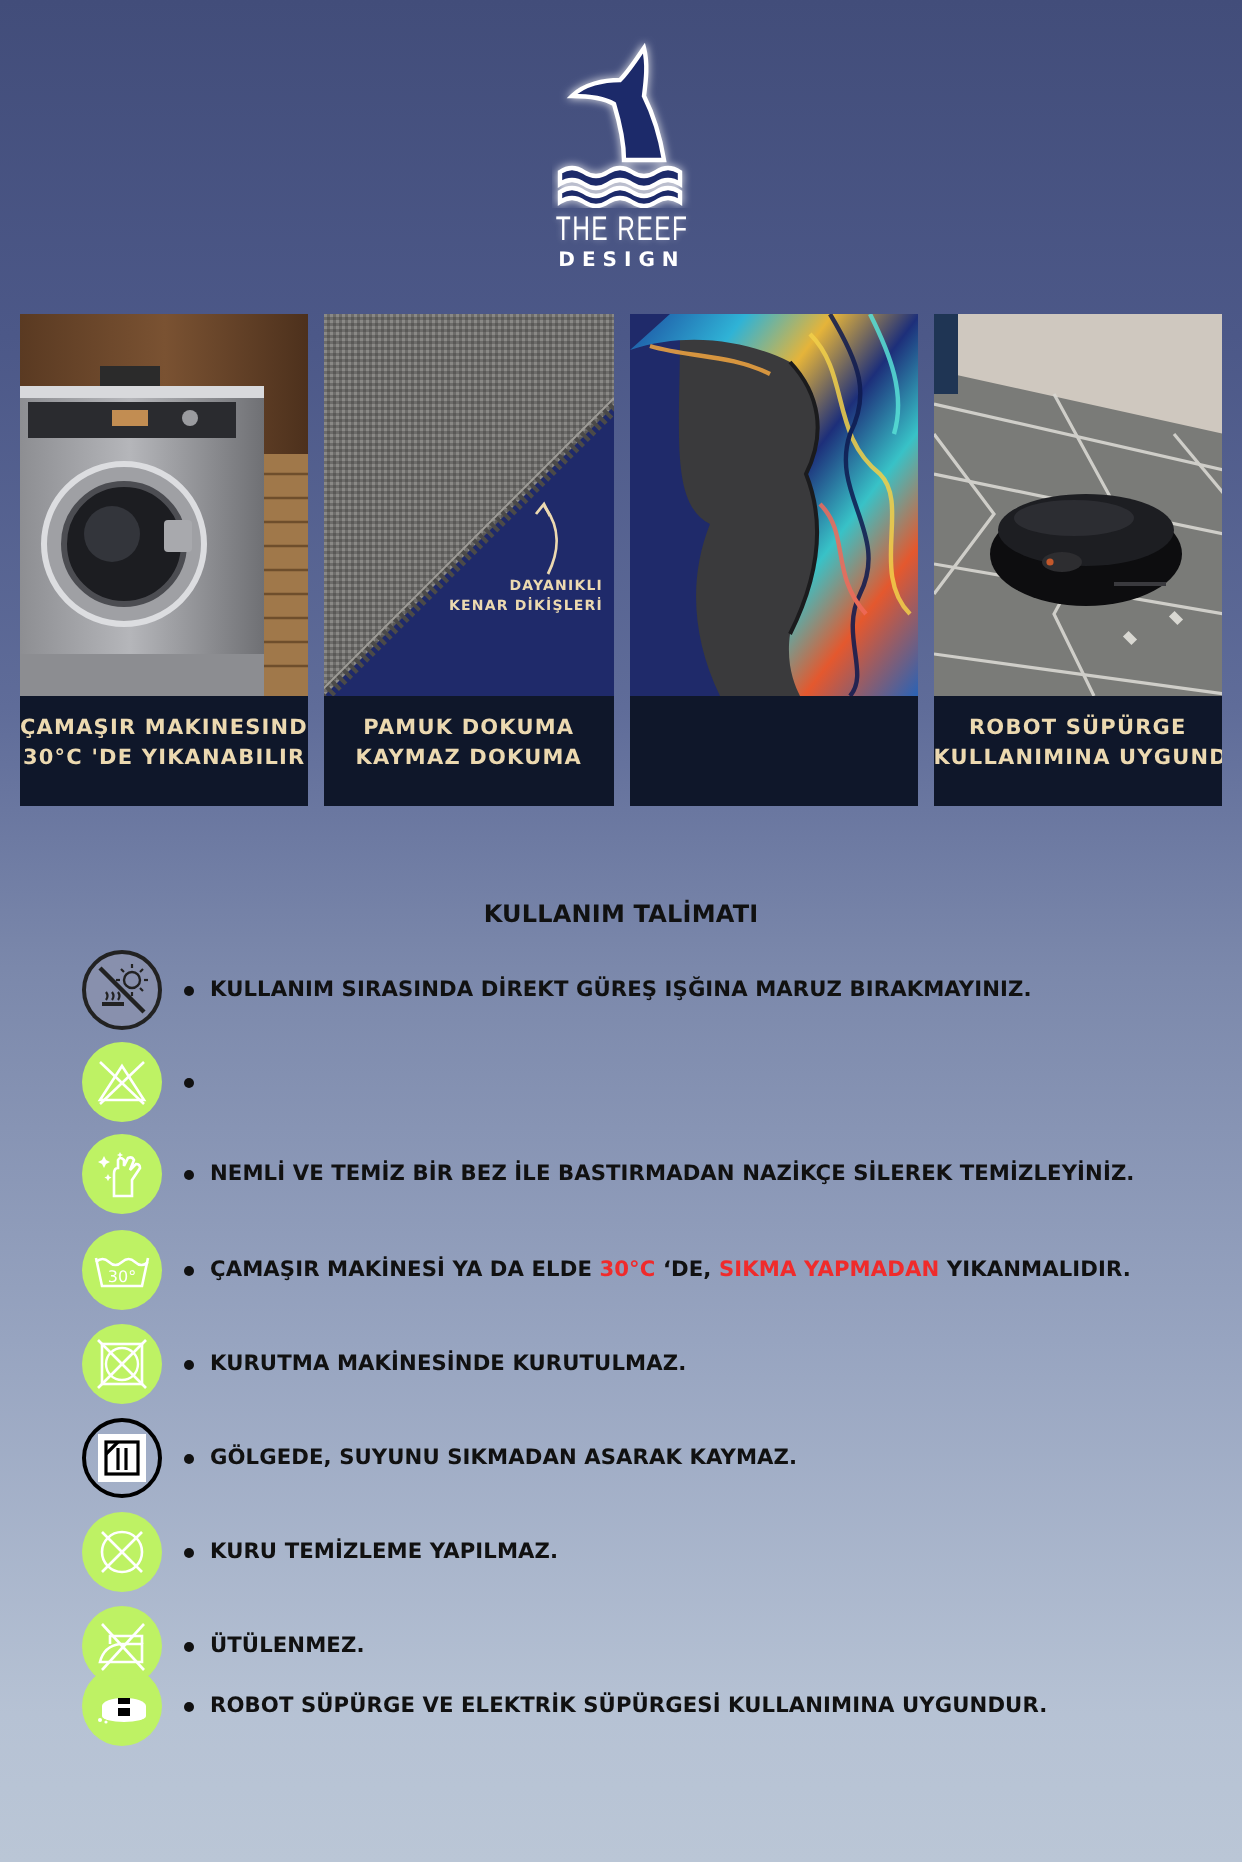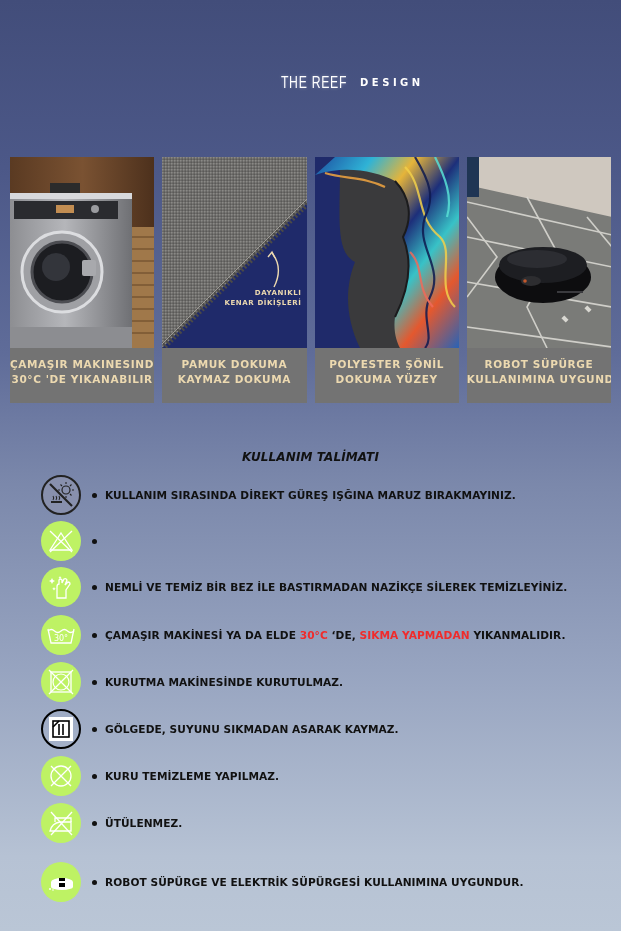--- a/index.html
+++ b/index.html
@@ -4,51 +4,51 @@
 <style>
   * { box-sizing: border-box; margin: 0; padding: 0; }
   html, body { width: 621px; height: 931px; overflow: hidden; }
   body {
     font-family: "DejaVu Sans", "Liberation Sans", sans-serif;
     background: linear-gradient(180deg, #424d7a 0%, #4c5888 18%, #5f6c99 38%, #7b88ab 52%, #97a4c0 72%, #b6c2d4 92%, #bac6d6 100%);
     position: relative;
   }
   .logo {
     position: absolute; left: 268px; top: 18px; width: 86px; height: 128px;
-    display: flex; flex-direction: row; align-items: center;
+    display: flex; flex-direction: column; align-items: center;
   }
   .logo svg { display: block; }
   .logo-name {
     margin-top: 2px; color: #fff; font-family: "Liberation Sans Narrow", "Liberation Sans", sans-serif;
     font-size: 17px; letter-spacing: 1px; transform: scaleX(0.72); white-space: nowrap; line-height: 18px;
     text-shadow: 0 0 4px rgba(255,255,255,0.35);
   }
   .logo-sub {
     color: #fff; font-size: 10px; font-weight: bold; letter-spacing: 3.5px; line-height: 12px; margin-top: 1px;
   }
   .features {
     position: absolute; top: 157px; left: 10px; width: 601px; height: 246px;
     display: flex; gap: 8px;
   }
   .card {
-    width: 145px; height: 246px; background: #737373; position: relative; overflow: hidden;
+    width: 145px; height: 246px; background: #0f172a; position: relative; overflow: hidden;
   }
   .card-img { position: absolute; left: 0; top: 0; width: 145px; height: 191px; overflow: hidden; }
   .card-label {
     position: absolute; left: 0; right: 0; top: 200px;
     color: #ecd9b0; font-size: 10.5px; font-weight: bold; text-align: center; line-height: 15px; letter-spacing: 0.6px;
     white-space: nowrap;
   }
   .annot {
     position: absolute; right: 5px; top: 131px; color: #ecd9b0; font-size: 7px; font-weight: bold;
     text-align: right; line-height: 10px; letter-spacing: 0.6px;
   }
   .section-title {
     position: absolute; top: 450px; left: 0; width: 621px; text-align: center;
-    font-size: 12px; font-weight: bold; color: #111; letter-spacing: 0.1px; font-style: italic;
+    font-size: 12px; font-weight: bold; color: #111; letter-spacing: 0.1px;
   }
   .instr-list { position: absolute; left: 41px; top: 472px; width: 560px; }
   .instr {
     position: absolute; left: 0; height: 42px; display: flex; align-items: center;
   }
   .icon-circle {
     width: 40px; height: 40px; border-radius: 50%; background: #bef264; flex: 0 0 40px;
     display: flex; align-items: center; justify-content: center;
   }
   .icon-circle.light { background: #8890ad; border: 2.5px solid #222; }
@@ -178,24 +178,20 @@
         <g fill="none" stroke-width="2.2" opacity="0.85">
           <path d="M90 10 C110 30 100 60 125 80 C140 95 120 130 140 150" stroke="#f2d04a"></path>
           <path d="M100 0 C115 25 120 40 110 60 C100 90 130 110 115 140 C105 160 120 180 110 191" stroke="#0e1a4f"></path>
           <path d="M95 95 C110 110 100 130 118 150" stroke="#f06a5a"></path>
           <path d="M10 16 C30 22 50 20 70 30" stroke="#f2a640"></path>
           <path d="M120 0 C130 20 138 40 132 60" stroke="#58e0d6"></path>
         </g>
         <path d="M80 24 C95 40 98 60 88 80 C100 110 90 140 80 160" fill="none" stroke="#1b1b1d" stroke-width="2"></path>
       </svg>
     </div>
-    <div class="card-label">
-      <div>POLYESTER ŞÖNİL</div>
-      <div>DOKUMA YÜZEY</div>
-    </div>
   </div>
 
   <div class="card">
     <div class="card-img">
       <svg width="145" height="191" viewBox="0 0 145 191">
         <rect width="145" height="191" fill="#cfc8bf"></rect>
         <polygon points="0,28 145,60 145,191 0,191" fill="#7a7b78"></polygon>
         <g stroke="#d9d8d2" stroke-width="1.6" fill="none" opacity="0.9">
           <path d="M0 45 L145 78"></path>
             <path d="M0 80 L145 110"></path>
@@ -334,21 +330,21 @@
         <path d="M4 23 Q6 15 14 14 L25 14 L25 23 Z" fill="none" stroke="#fff" stroke-width="1.3"></path>
         <path d="M9 14 L9 10 L25 10 L25 14" fill="none" stroke="#fff" stroke-width="1.3"></path>
         <line x1="5" y1="4" x2="26" y2="27" stroke="#fff" stroke-width="1.3"></line>
         <line x1="26" y1="4" x2="5" y2="27" stroke="#fff" stroke-width="1.3"></line>
       </svg>
     </div>
     <div class="bullet"></div>
     <div class="instr-text">ÜTÜLENMEZ.</div>
   </div>
 
-  <div class="instr" style="top:389px">
+  <div class="instr" style="top:360px">
     <div class="icon-circle">
       <svg width="30" height="30" viewBox="0 0 30 30">
         <ellipse cx="16" cy="15" rx="11" ry="4" fill="#fff"></ellipse>
         <rect x="5" y="15" width="22" height="5" fill="#fff"></rect>
         <ellipse cx="16" cy="20" rx="11" ry="3" fill="#fff"></ellipse>
         <rect x="13" y="11" width="6" height="3" fill="#000"></rect>
         <rect x="13" y="16" width="6" height="4" fill="#000"></rect>
         <circle cx="4" cy="22" r="1" fill="#fff"></circle>
           <circle cx="7" cy="23" r="0.8" fill="#fff"></circle>
       </svg>

